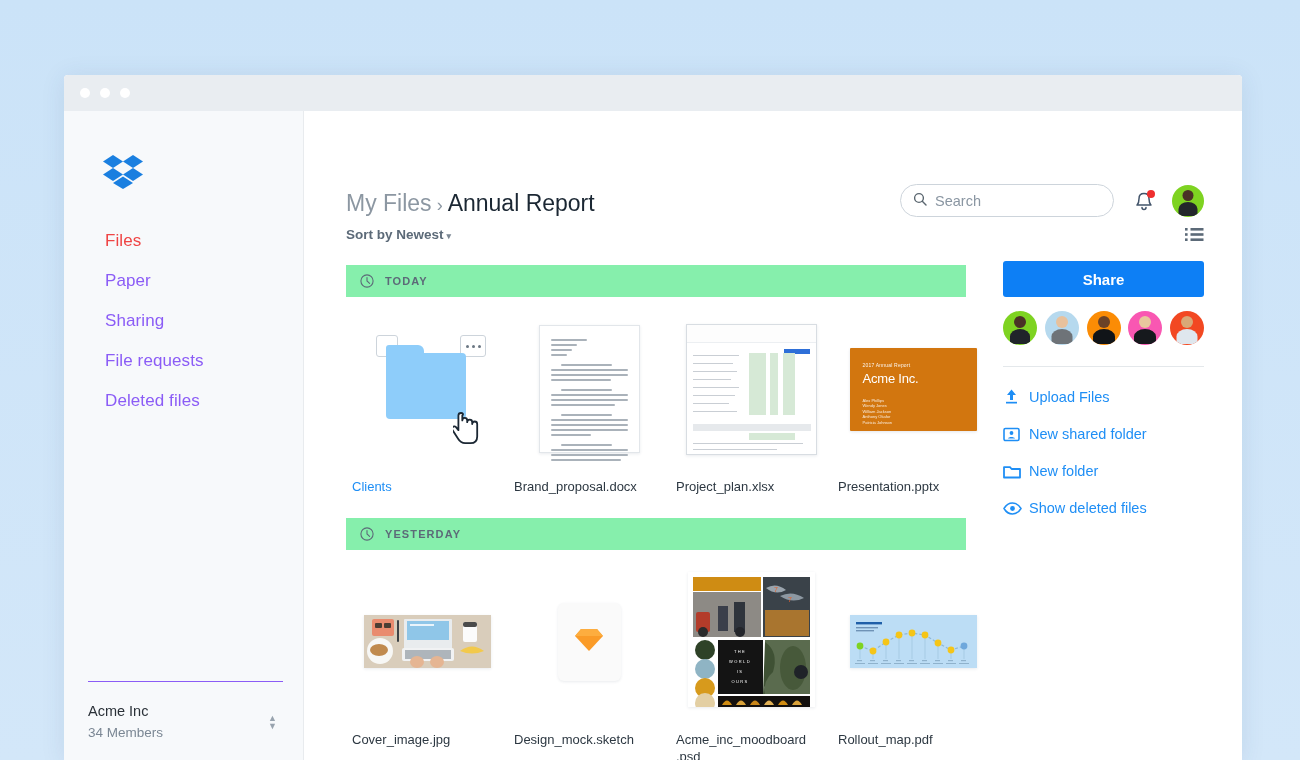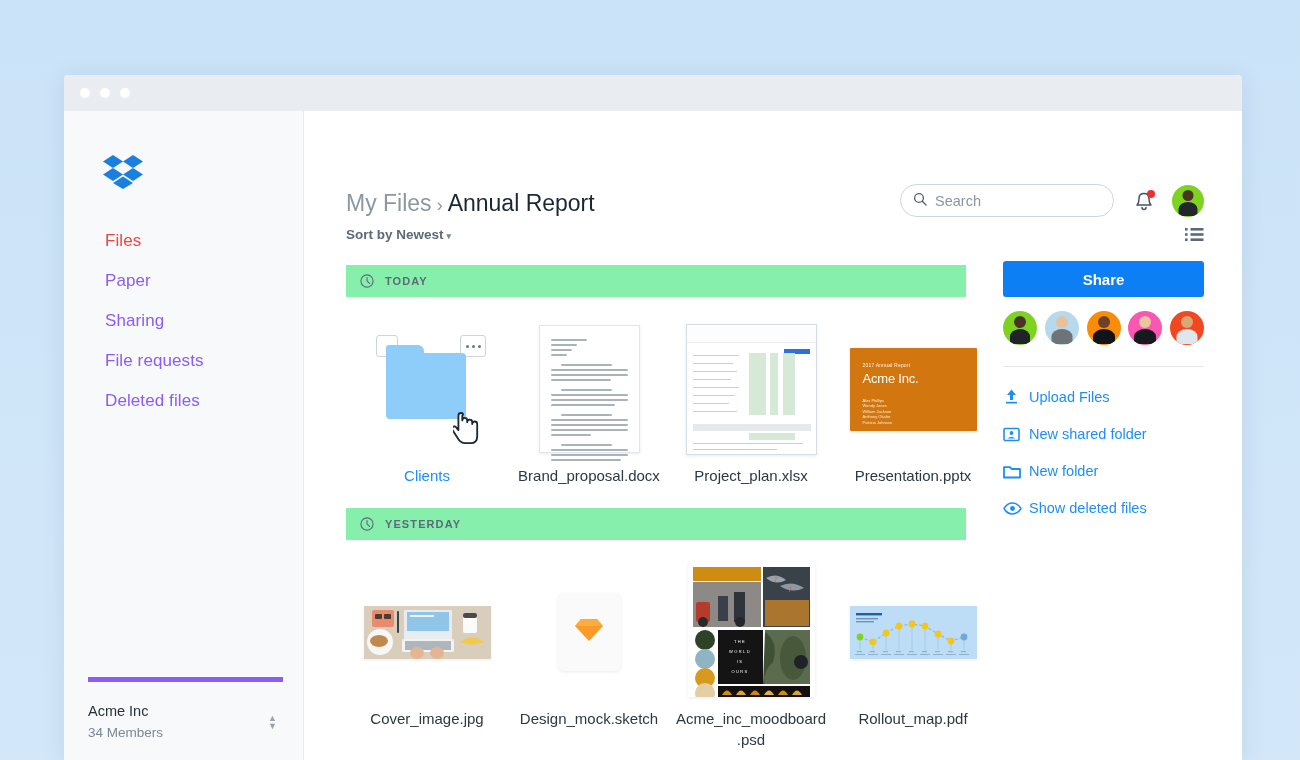--- a/index.html
+++ b/index.html
@@ -53,21 +53,21 @@
     font-size: 17px;
     color: #8b5cf6;
     letter-spacing: .1px;
     cursor: pointer;
   }
   .nav-item.active { color: #ef4444; }
 
   #team {
     position: absolute;
     left: 24px; right: 20px; bottom: 18px;
-    border-top: 5px solid #8b5cf6;
+    border-top: 1px solid #8b5cf6;
     padding-top: 19px;
     display: flex; align-items: center;
   }
   #team-text { flex: 1; }
   #team-name { font-size: 14.5px; color: #2a3138; line-height: 1.5; }
   #team-members { font-size: 13.5px; color: #7b8794; line-height: 1.5; }
   #team-toggle {
     display: flex; flex-direction: column;
     align-items: center; justify-content: center;
     color: #98a3ae; cursor: pointer; padding-right: 6px;
@@ -145,22 +145,22 @@
   .section-head .clock { margin-right: 11px; display: flex; }
 
   .grid { display: flex; padding-top: 22px; }
   .tile { width: 162px; flex: none; display: flex; flex-direction: column; align-items: center; }
   .thumb-slot {
     height: 140px; width: 100%;
     display: flex; align-items: center; justify-content: center;
     position: relative;
   }
   .tile-label {
-    margin-top: 7px; font-size: 15px; color: #2d3842;
-    text-align: center; line-height: 1.35; width: 150px;
+    margin-top: 19px; font-size: 13px; color: #2d3842;
+    text-align: left; line-height: 1.35; width: 150px;
   }
   .tile-label.link { color: #1e8ef5; }
 
   
   #folder-tile .thumb-slot { align-items: flex-start; }
   #folder-wrap { position: relative; width: 128px; height: 120px; }
   #folder {
     position: absolute; left: 23px; top: 34px;
     width: 80px; height: 66px;
     background: #8ecdfa; border-radius: 4px;

